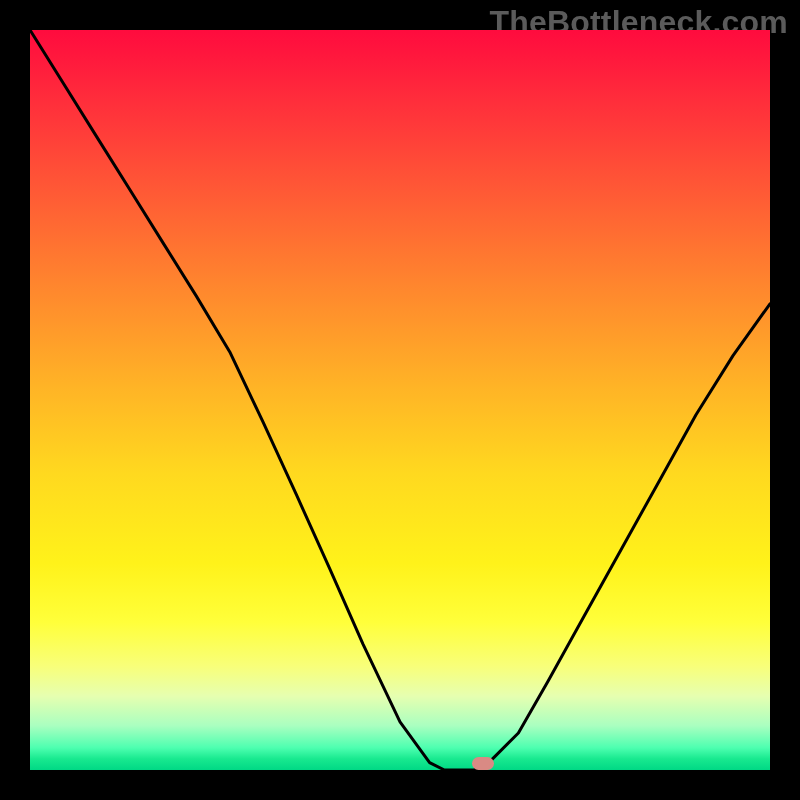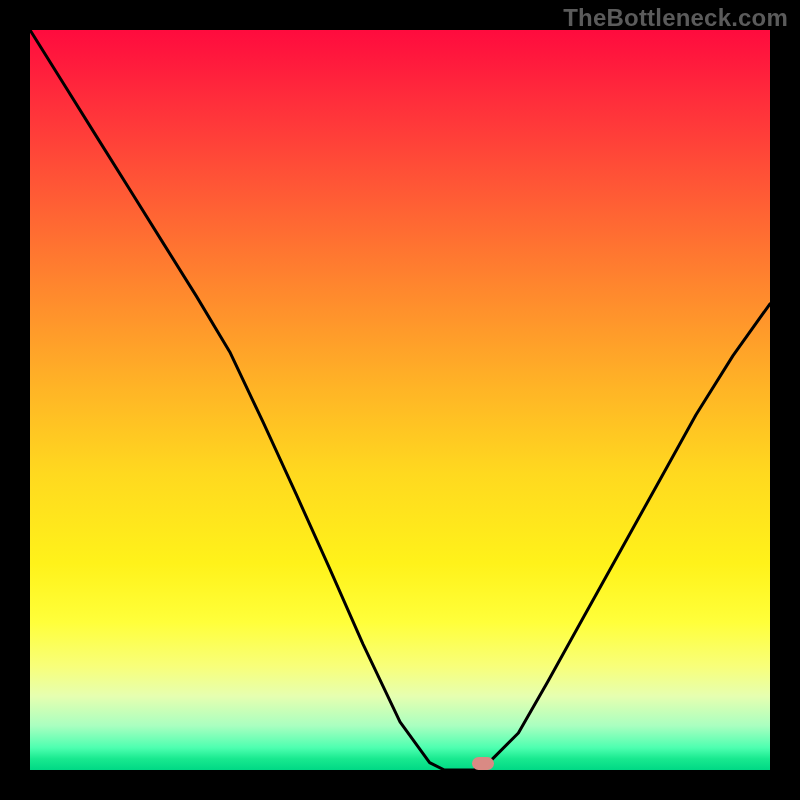--- a/index.html
+++ b/index.html
@@ -42,21 +42,21 @@
     width: 22px;
     height: 13px;
     border-radius: 7px;
     background: #d98a84;
   }
   .watermark {
     position: absolute;
     top: 4px;
     right: 12px;
     font-family: Arial, Helvetica, sans-serif;
-    font-size: 24px;
+    font-size: 32px;
     font-weight: 600;
     color: #5b5b5b;
     letter-spacing: 0.2px;
   }
   svg.curve {
     position: absolute;
     inset: 0;
   }
 </style>
 </head>

